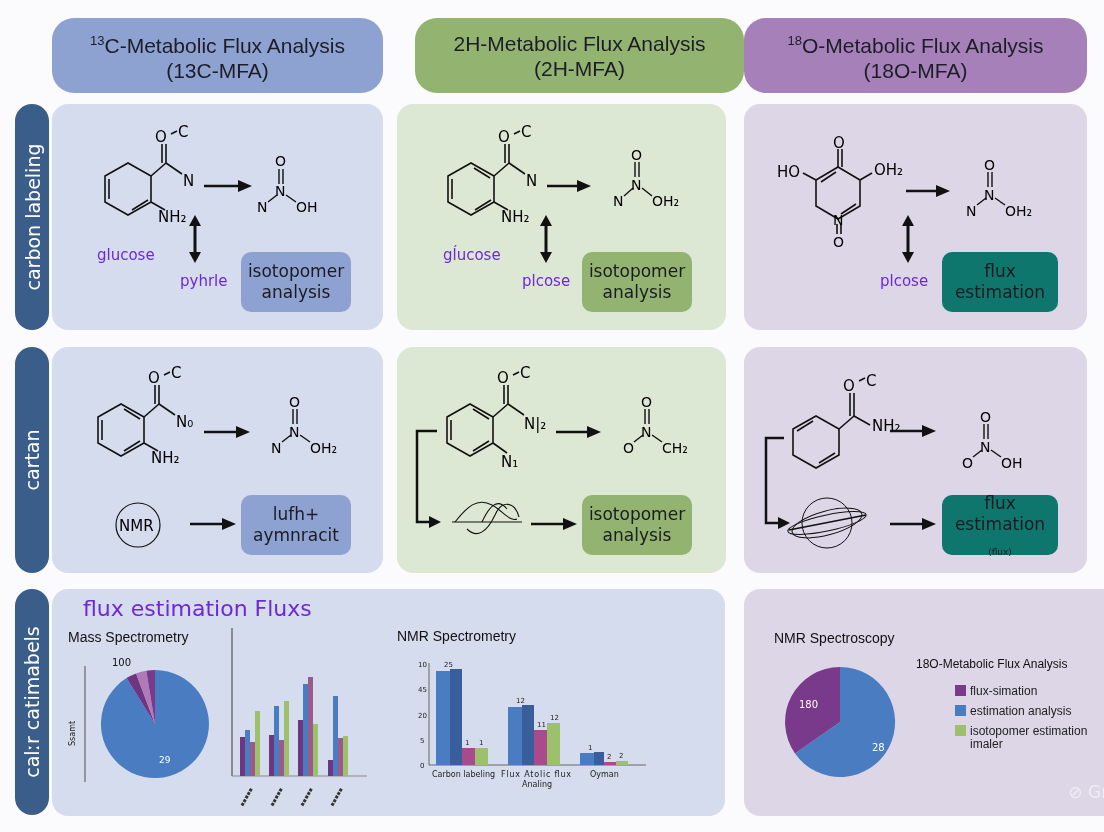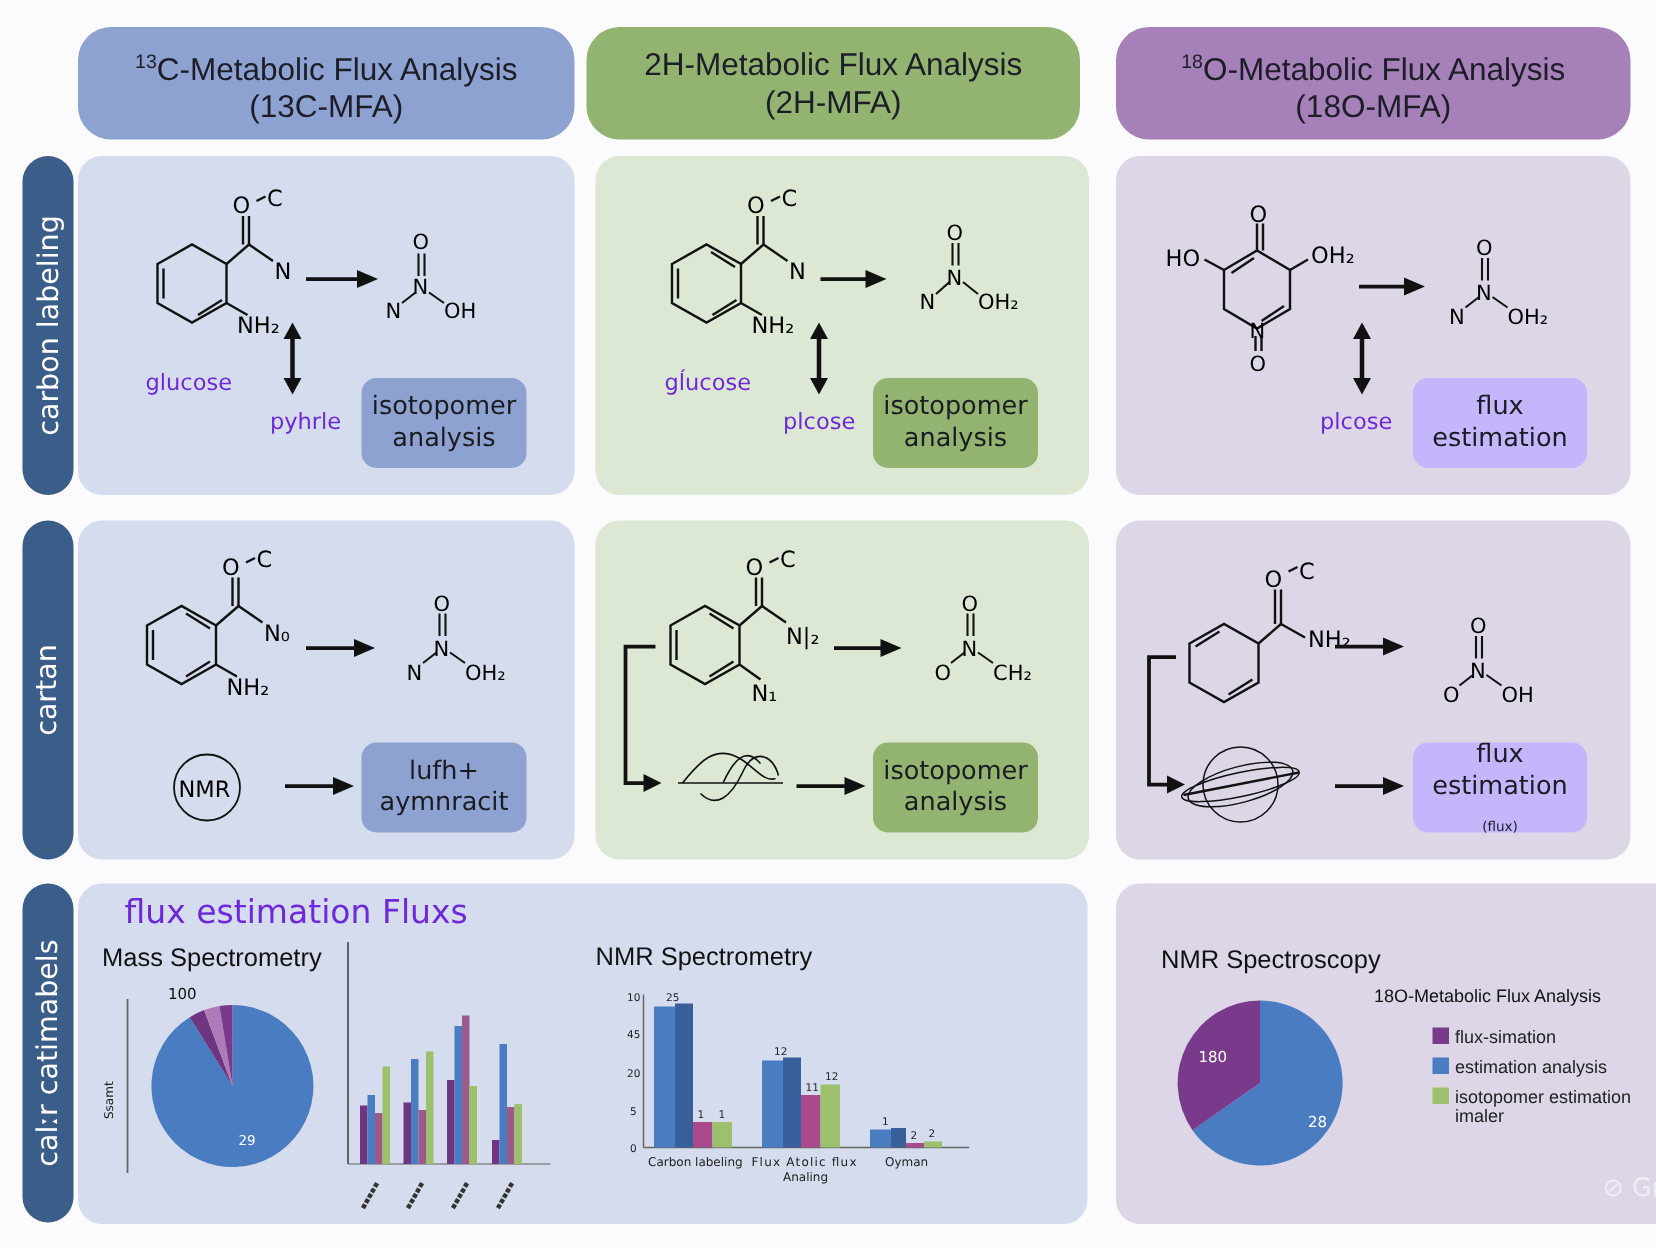--- a/index.html
+++ b/index.html
@@ -7,45 +7,45 @@
   body { position: relative; font-family: "Liberation Sans", "DejaVu Sans", sans-serif; color: #111; }
 
   .abs { position: absolute; }
 
   
   .col-header { position: absolute; top: 18px; height: 75px; border-radius: 22px;
     display: flex; flex-direction: column; align-items: center; justify-content: center;
     font-family: Liberation Sans, sans-serif; font-size: 21px; line-height: 25px; color: #1d1d28; text-align: center; }
   .col-header sup { font-size: 13px; vertical-align: 8px; }
   .hdr-blue { left: 52px; width: 331px; background: #8ea2d2; }
-  .hdr-green { left: 391px; width: 329px; background: #92b470; }
+  .hdr-green { left: 415px; width: 329px; background: #92b470; }
   .hdr-purple { left: 744px; width: 343px; background: #a680b9; }
 
   
   .row-label { position: absolute; left: 15px; width: 34px; border-radius: 17px; background: #3b5d8a;
     display: flex; align-items: center; justify-content: center; }
   .row-label span { transform: rotate(-90deg); white-space: nowrap; color: #fff;
     font-family: "DejaVu Sans", sans-serif; font-size: 19px; }
 
   
   .panel { position: absolute; border-radius: 16px; overflow: hidden; }
   .p-blue { background: #d5dced; }
   .p-green { background: #dde8d4; }
   .p-purple { background: #dcd6e7; }
 
   .lbl { position: absolute; font-family: "DejaVu Sans", sans-serif; font-size: 15px; color: #6d28d9; white-space: nowrap; }
   .chip { position: absolute; border-radius: 10px; display: flex; flex-direction: column; align-items: center; justify-content: center;
     font-family: "DejaVu Sans", sans-serif; font-size: 17px; line-height: 21px; color: #1b1b22; text-align: center; }
   .chip-blue { background: #8ea2d2; }
   .chip-green { background: #92b470; }
-  .chip-purple { background: #c4b5fd; }
+  .chip-purple { background: #0f766e; }
   .chip small { font-size: 9px; line-height: 10px; margin-top: 12px; }
 
   svg text { font-family: "DejaVu Sans", sans-serif; }
-  .chart-title { position: absolute; font-family: "Liberation Sans", sans-serif; font-size: 17px; color: #111; white-space: nowrap; }
+  .chart-title { position: absolute; font-family: "Liberation Sans", sans-serif; font-size: 14px; color: #111; white-space: nowrap; }
   .legend-item { position: absolute; display: flex; align-items: flex-start; gap: 4px; font-family: "Liberation Sans", sans-serif; font-size: 12px; color: #222; line-height: 13px; margin-left: 29px; }
   .legend-sw { width: 11px; height: 11px; flex: none; }
   .watermark { position: absolute; right: 18px; bottom: 14px; font-family: "DejaVu Sans", sans-serif; font-size: 17px; color: rgba(255,255,255,0.55); }
 </style>
 </head>
 <body>
 
 <div class="col-header hdr-blue">
   <div><sup>13</sup><span>C-Metabolic Flux Analysis</span></div>
   <div>(13C-MFA)</div>

